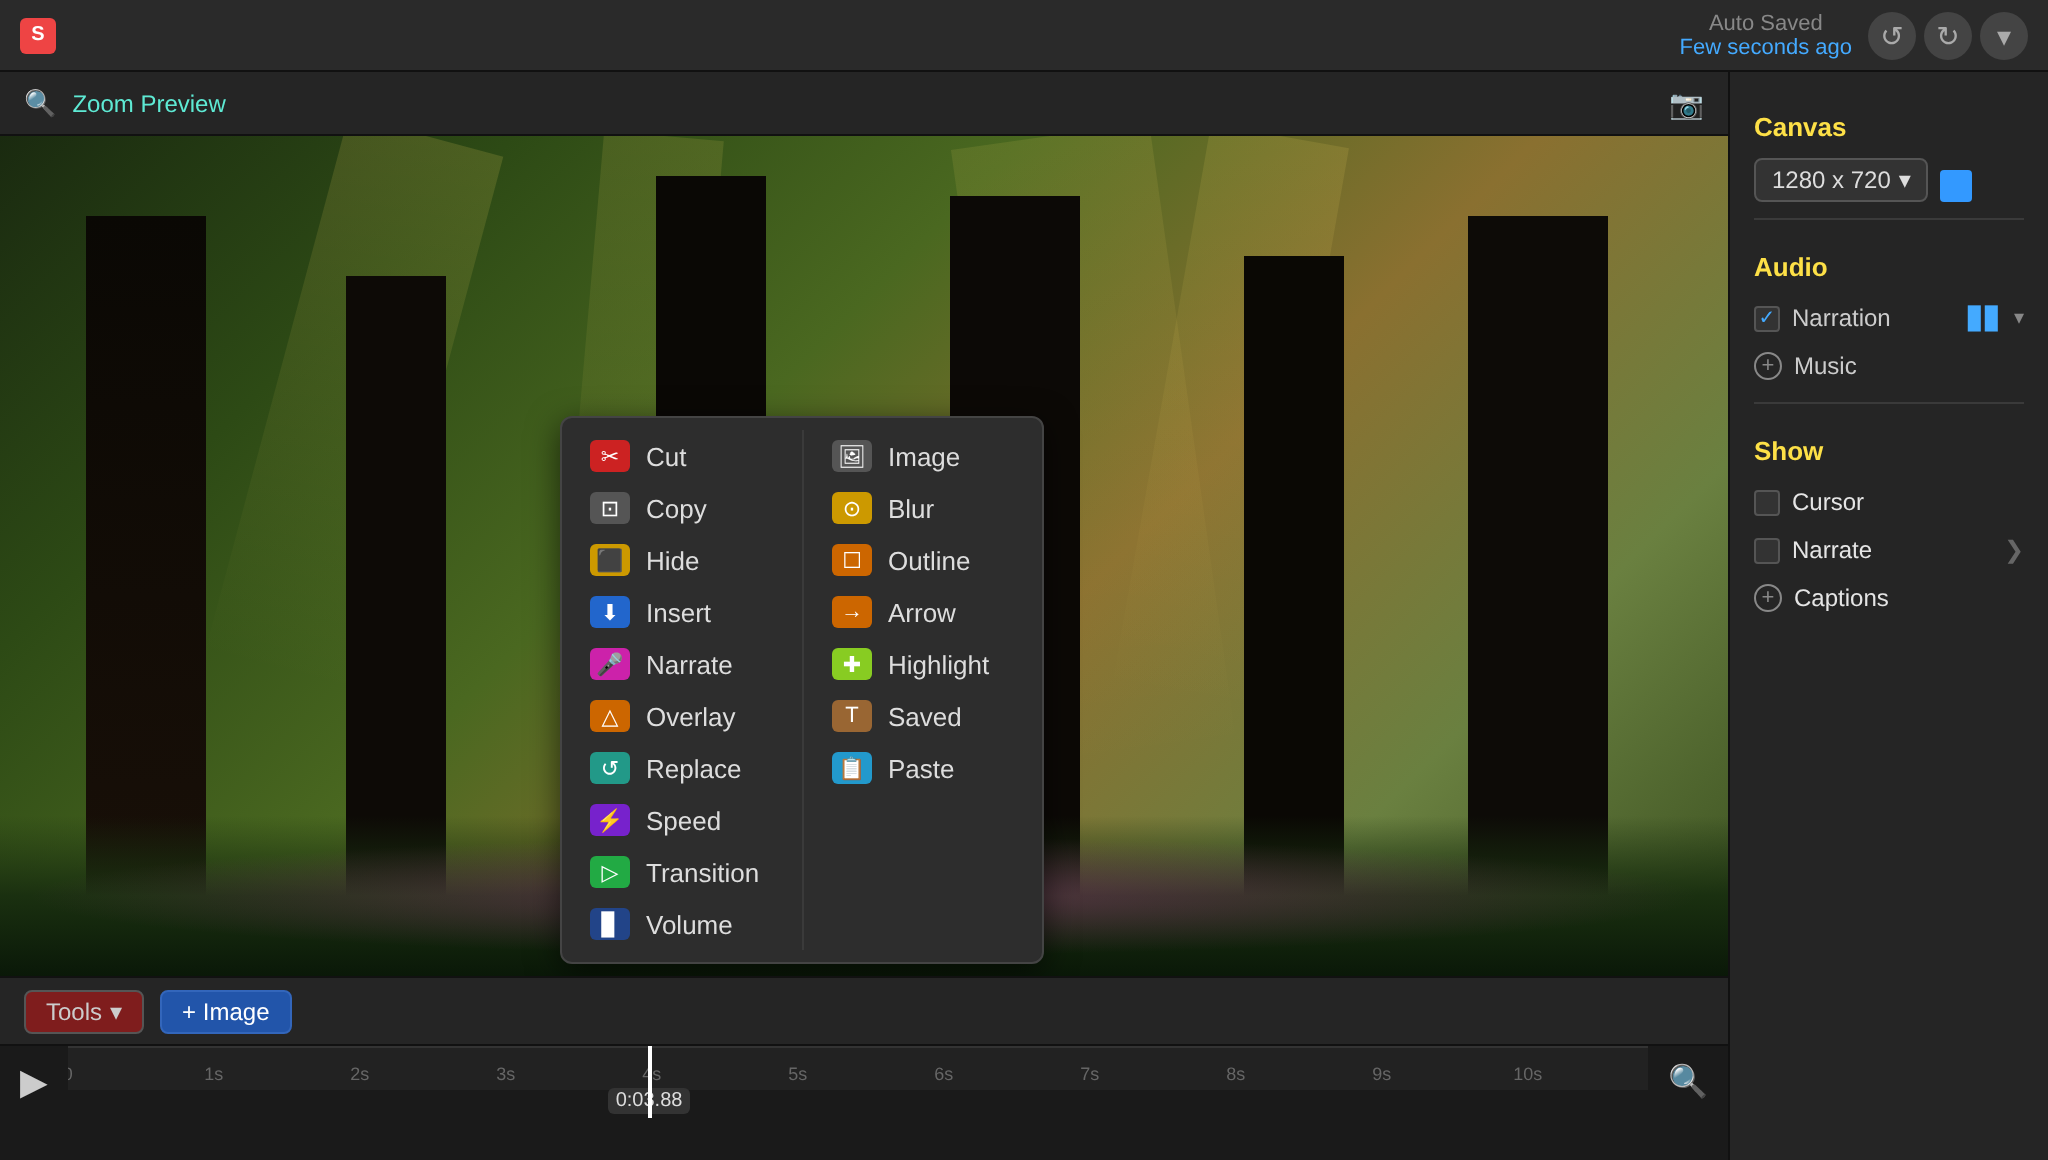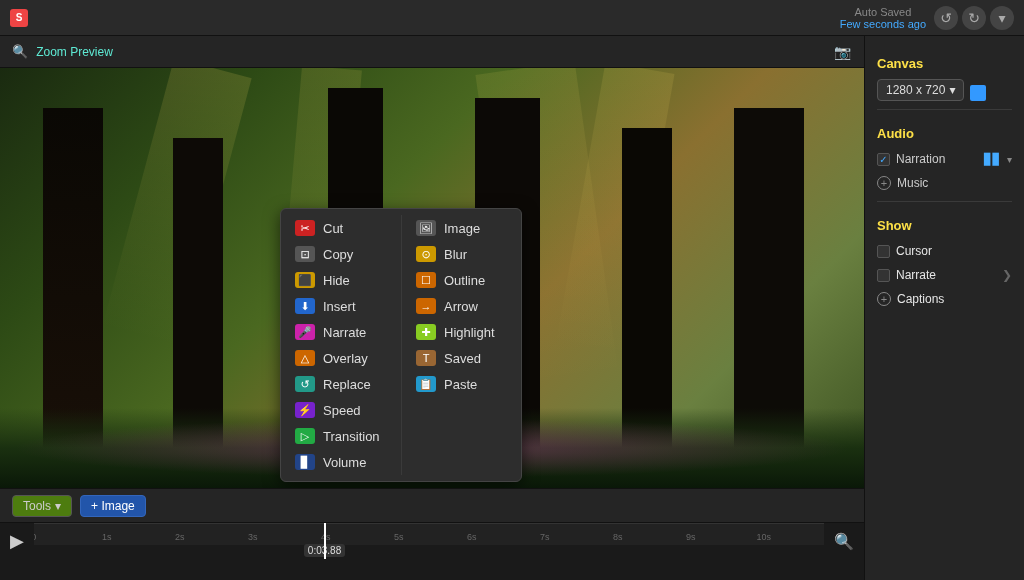--- a/index.html
+++ b/index.html
@@ -199,21 +199,21 @@
       background: #252525;
       height: 34px;
       display: flex;
       align-items: center;
       padding: 0 12px;
       gap: 8px;
       border-top: 1px solid #111;
       flex-shrink: 0;
     }
     .toolbar-btn {
-      background: #4d7c0f;
+      background: #7f1d1d;
       border: 1px solid #555;
       border-radius: 4px;
       color: #ccc;
       padding: 3px 10px;
       font-size: 12px;
       cursor: pointer;
       display: flex;
       align-items: center;
       gap: 4px;
     }

